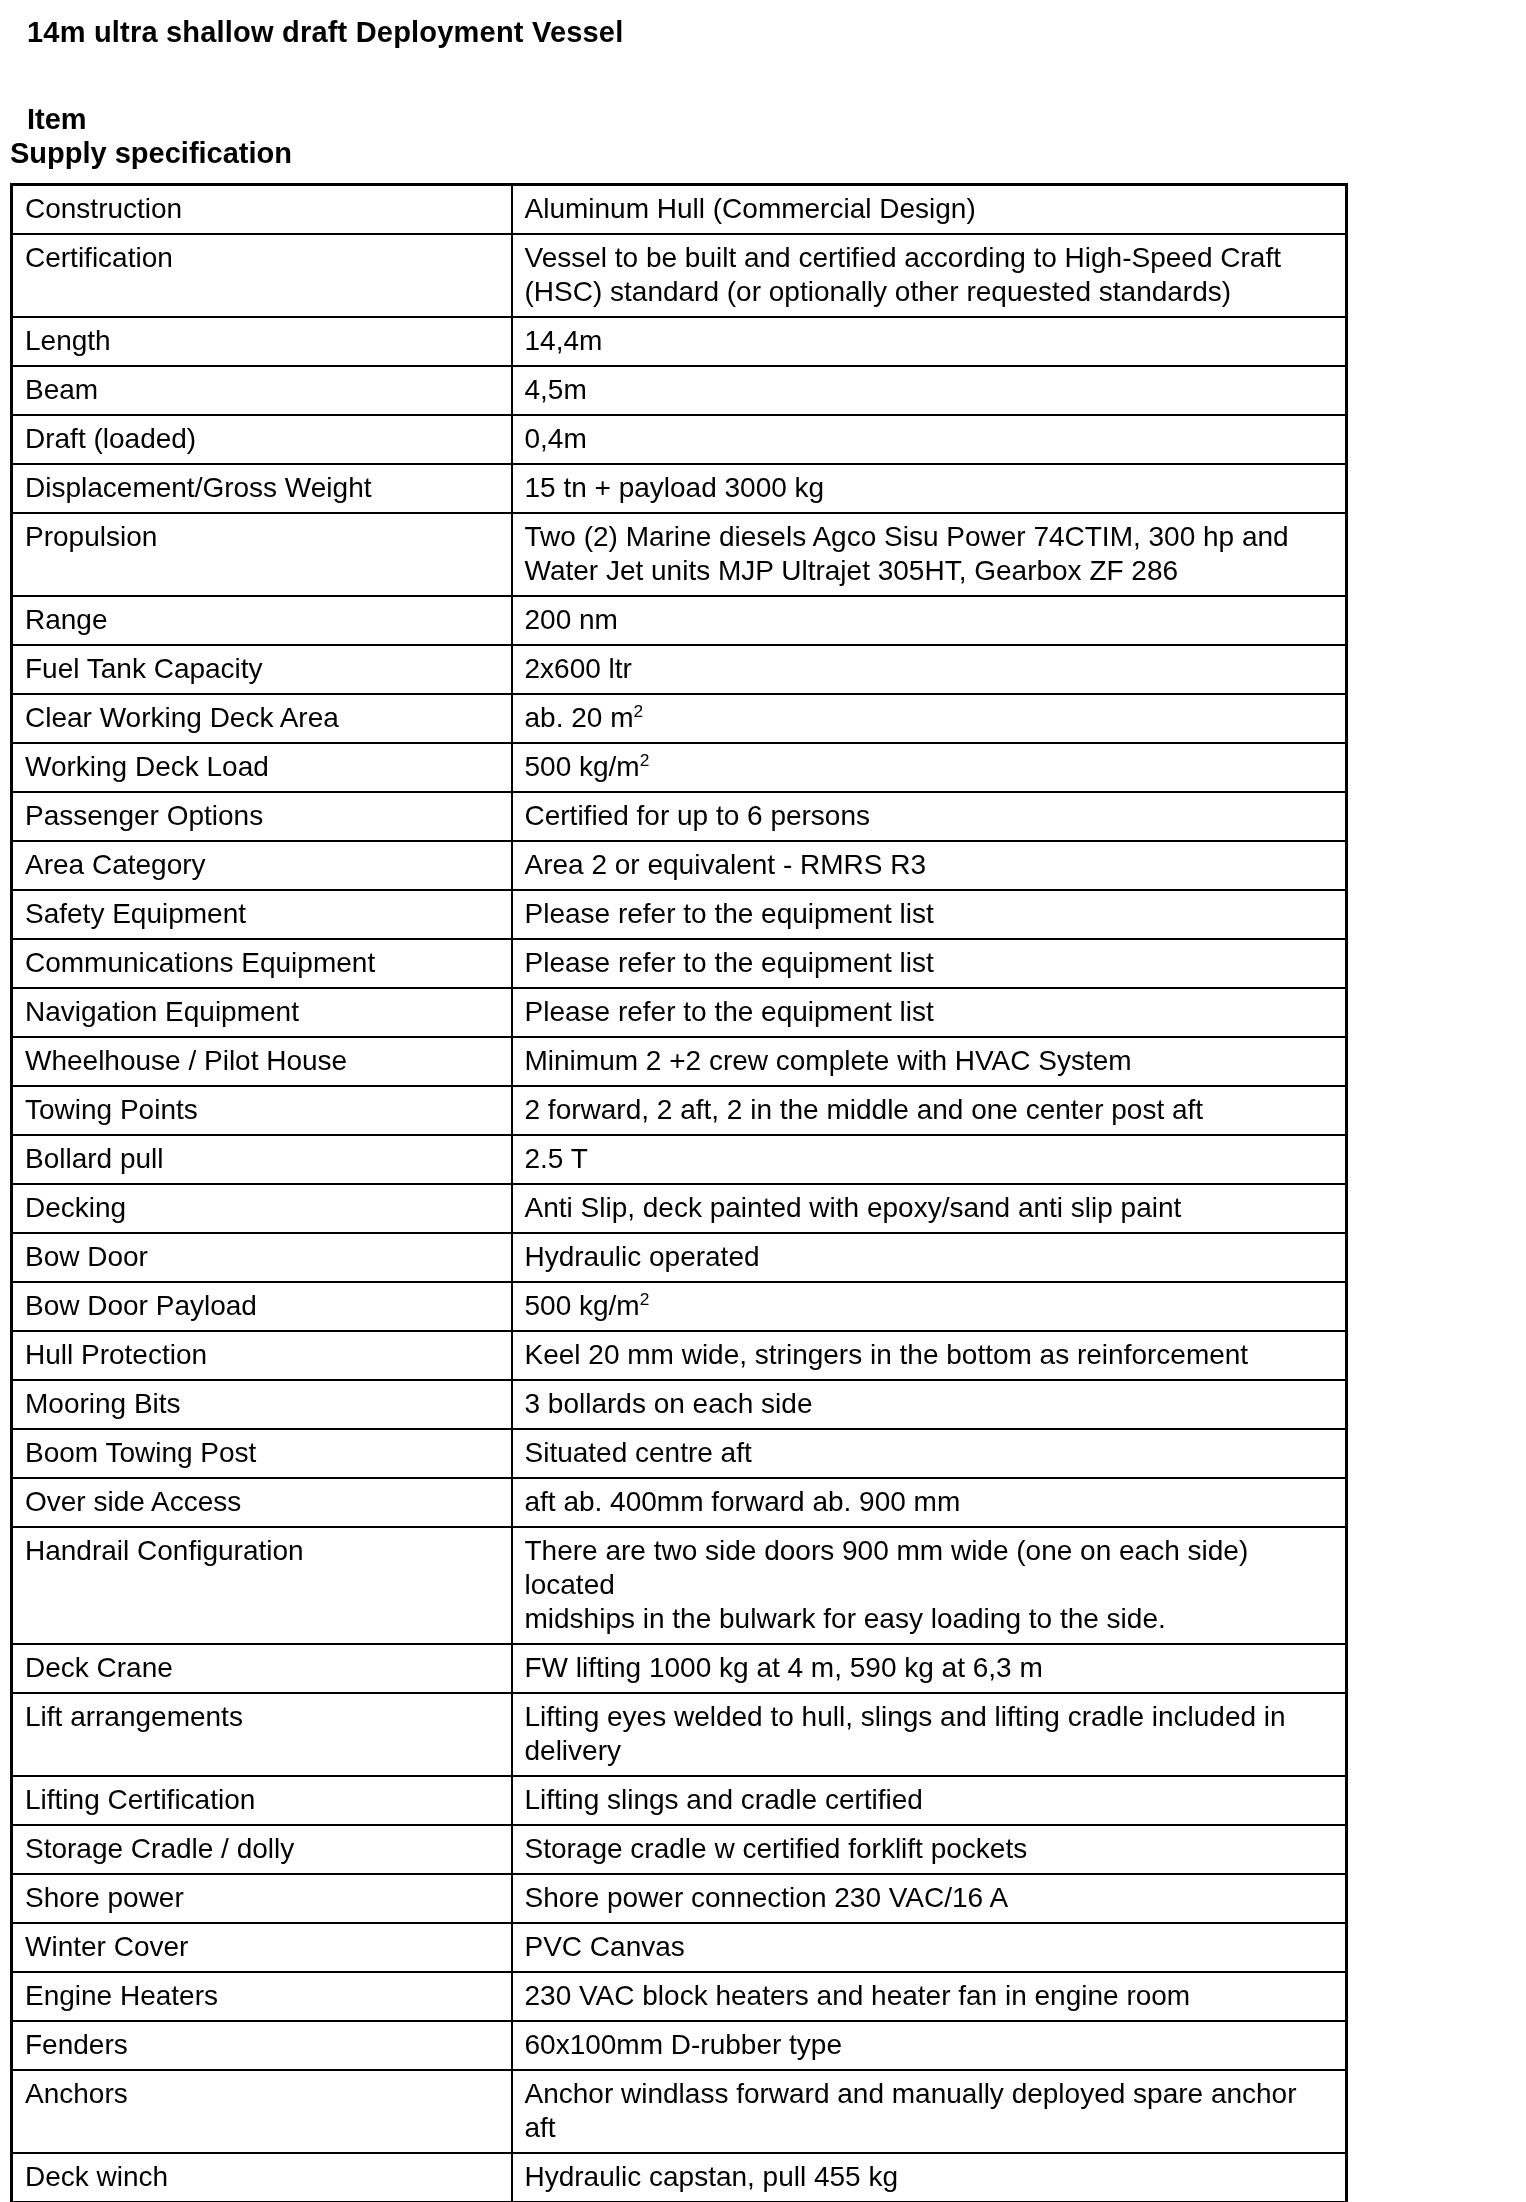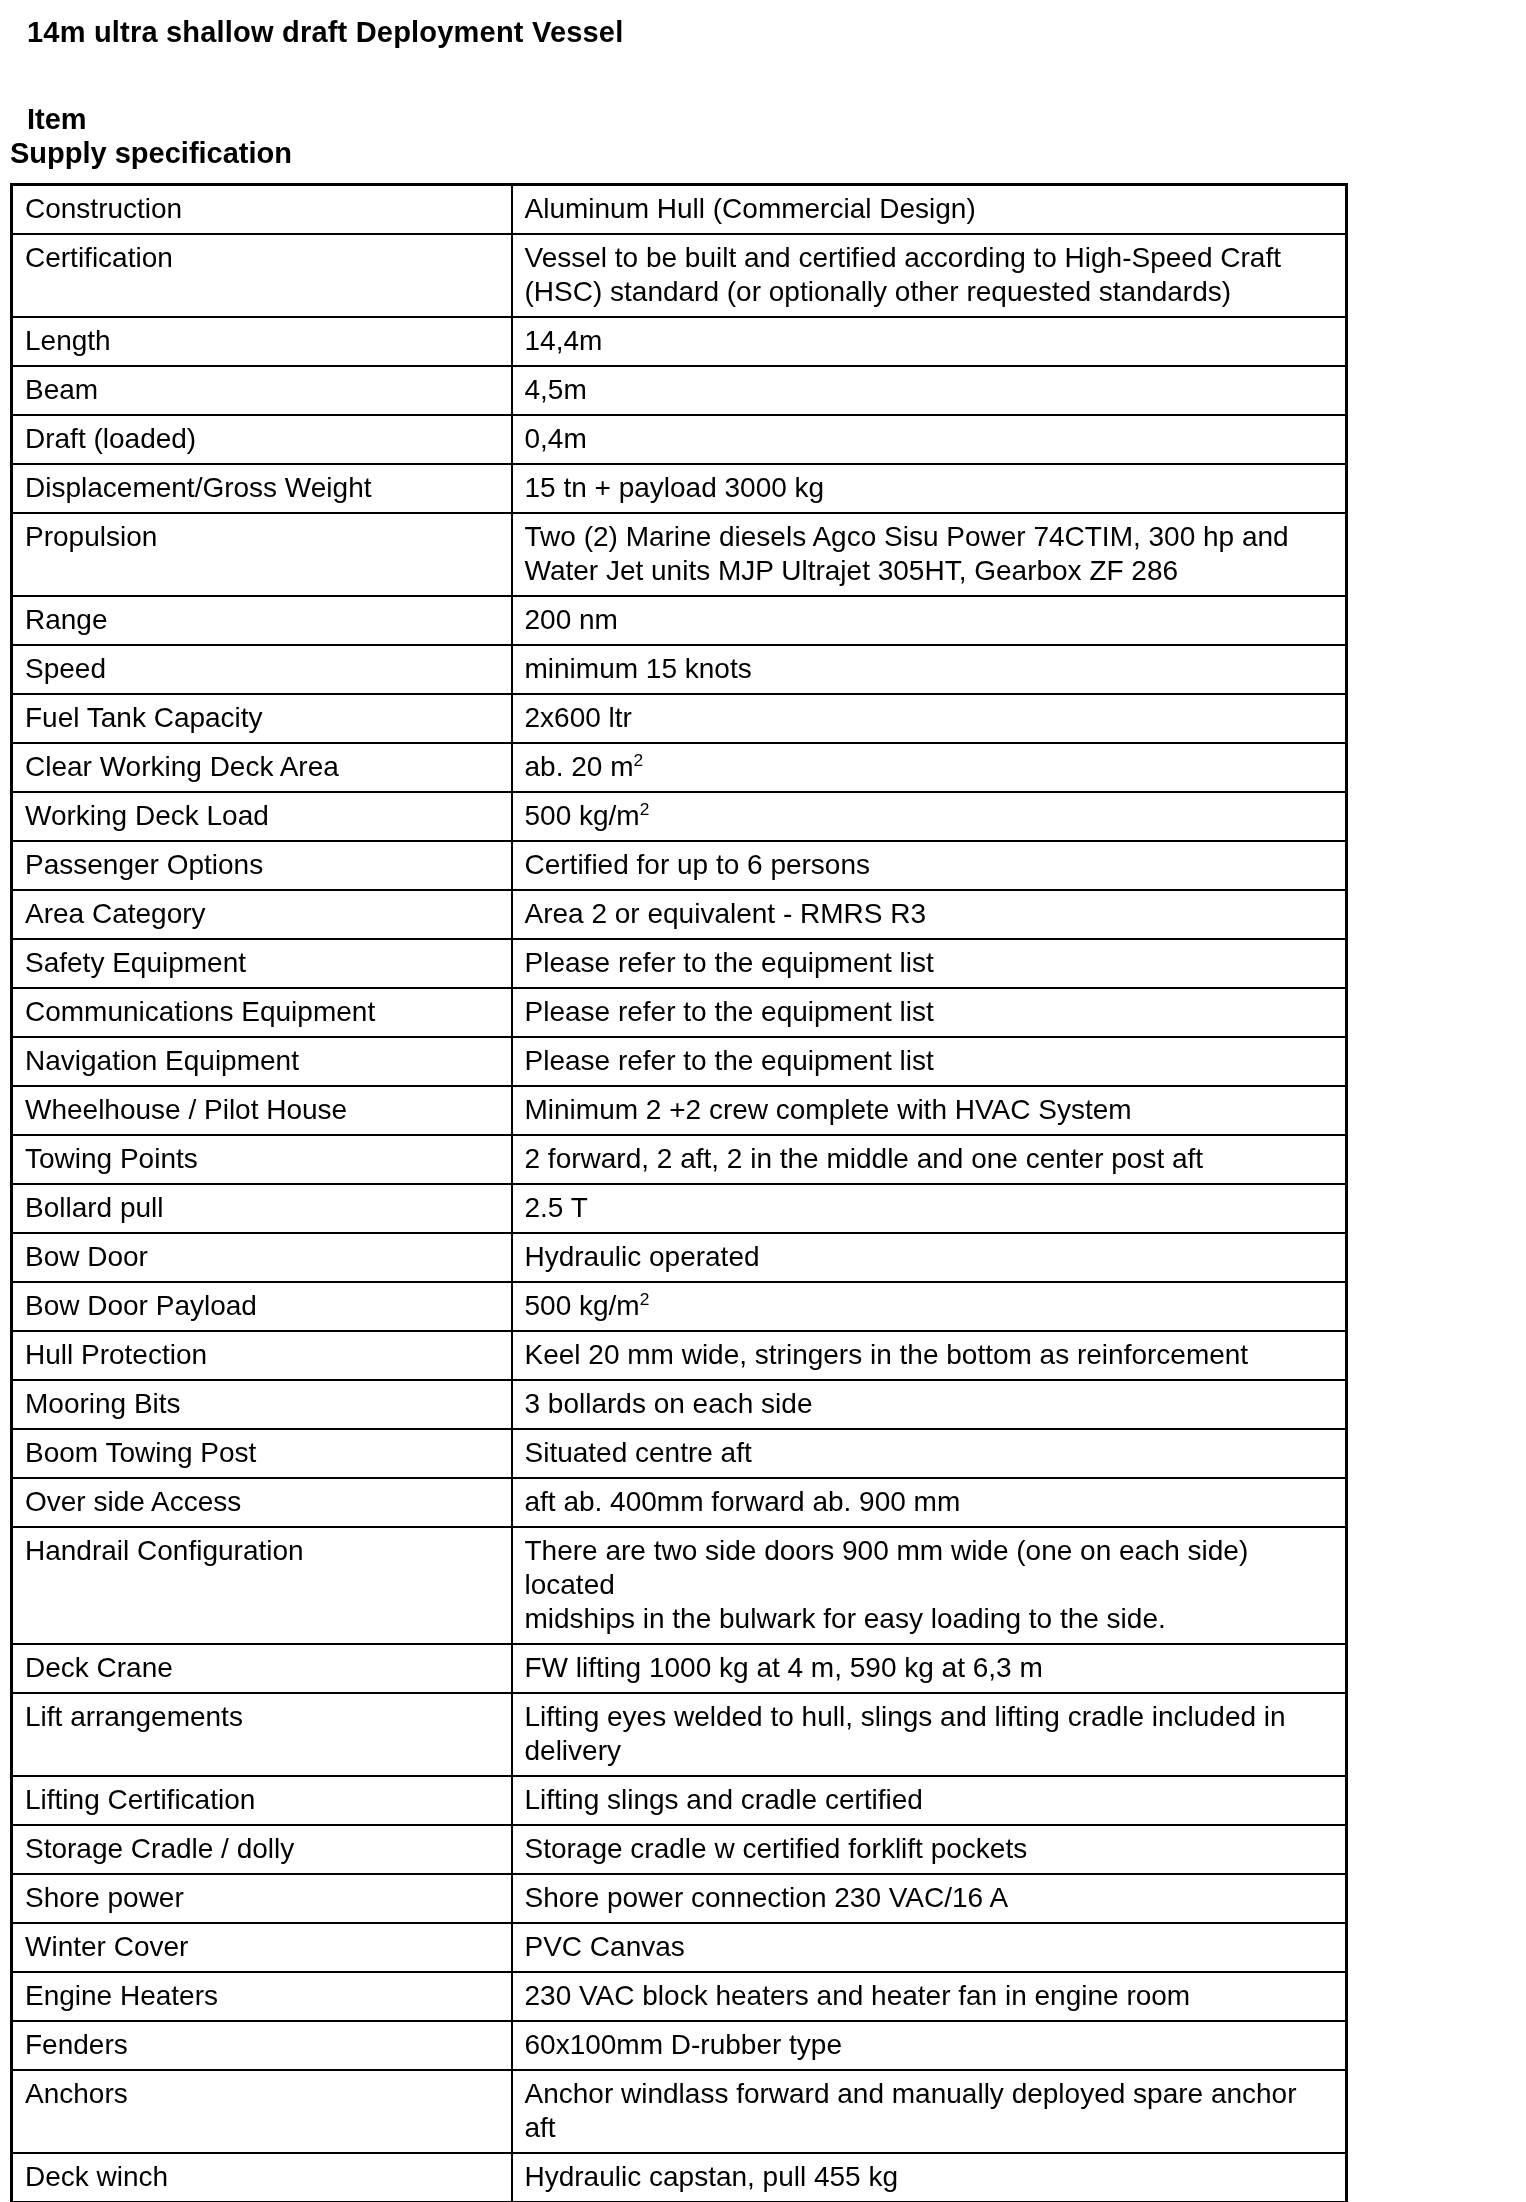--- a/index.html
+++ b/index.html
@@ -107,24 +107,20 @@
         <tr>
           <td class="item-cell">Propulsion</td>
           <td class="spec-cell">Two (2) Marine diesels Agco Sisu Power 74CTIM, 300 hp and
 Water Jet units MJP Ultrajet 305HT, Gearbox ZF 286</td>
         </tr>
         <tr>
           <td class="item-cell">Range</td>
           <td class="spec-cell">200 nm</td>
         </tr>
         <tr>
-          <td class="item-cell">Speed</td>
-          <td class="spec-cell">minimum 15 knots</td>
-        </tr>
-        <tr>
           <td class="item-cell">Fuel Tank Capacity</td>
           <td class="spec-cell">2x600 ltr</td>
         </tr>
         <tr>
           <td class="item-cell">Clear Working Deck Area</td>
           <td class="spec-cell">ab. 20 m<sup>2</sup></td>
         </tr>
         <tr>
           <td class="item-cell">Working Deck Load</td>
           <td class="spec-cell">500 kg/m<sup>2</sup></td>
@@ -153,20 +149,24 @@
           <td class="item-cell">Wheelhouse / Pilot House</td>
           <td class="spec-cell">Minimum 2 +2 crew complete with HVAC System</td>
         </tr>
         <tr>
           <td class="item-cell">Towing Points</td>
           <td class="spec-cell">2 forward, 2 aft, 2 in the middle and one center post aft</td>
         </tr>
         <tr>
           <td class="item-cell">Bollard pull</td>
           <td class="spec-cell">2.5 T</td>
+        </tr>
+        <tr>
+          <td class="item-cell">Decking</td>
+          <td class="spec-cell">Anti Slip, deck painted with epoxy/sand anti slip paint</td>
         </tr>
         <tr>
           <td class="item-cell">Bow Door</td>
           <td class="spec-cell">Hydraulic operated</td>
         </tr>
         <tr>
           <td class="item-cell">Bow Door Payload</td>
           <td class="spec-cell">500 kg/m<sup>2</sup></td>
         </tr>
         <tr>

